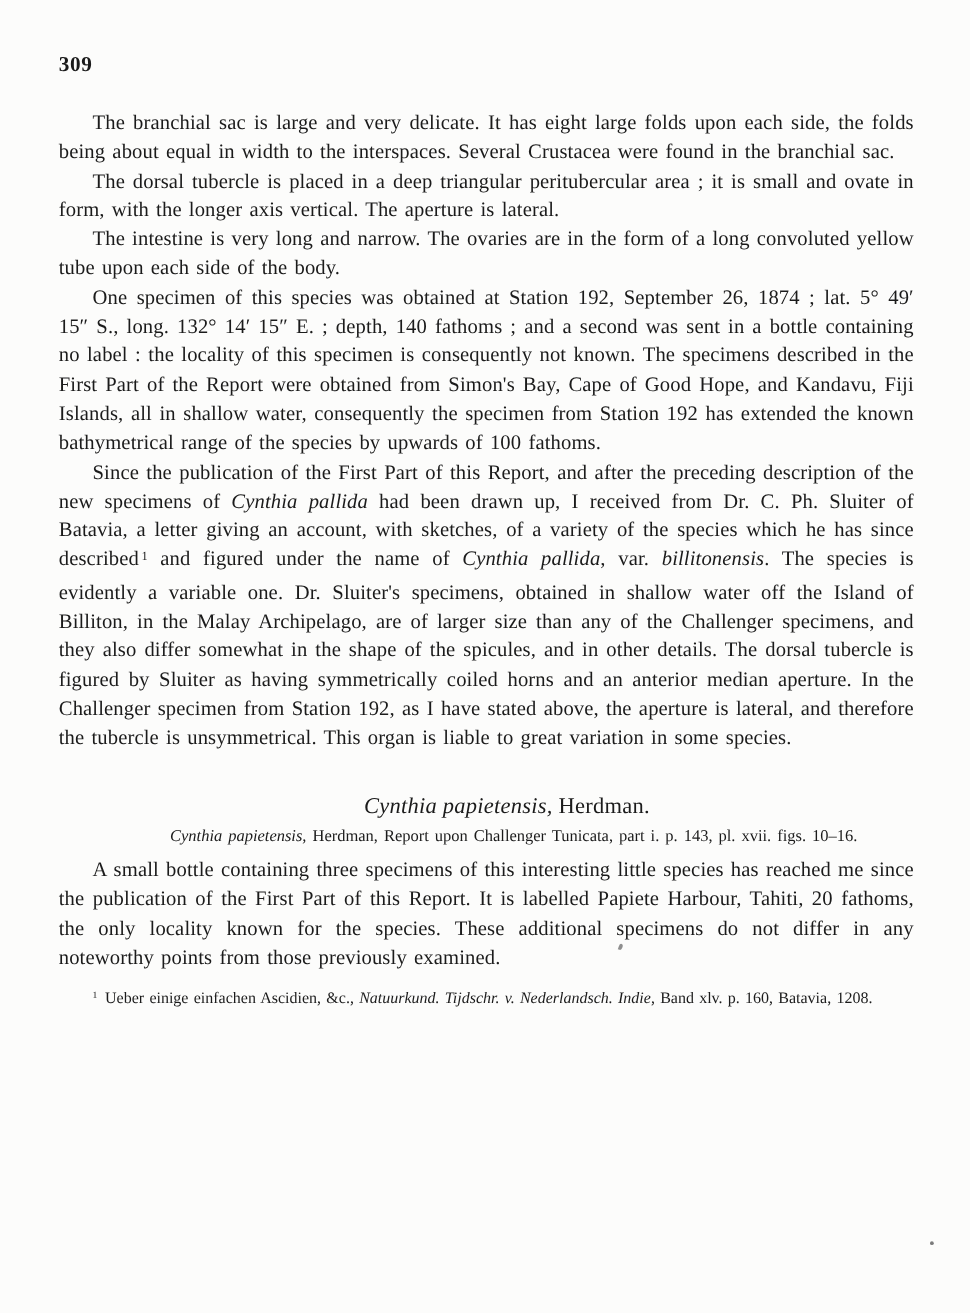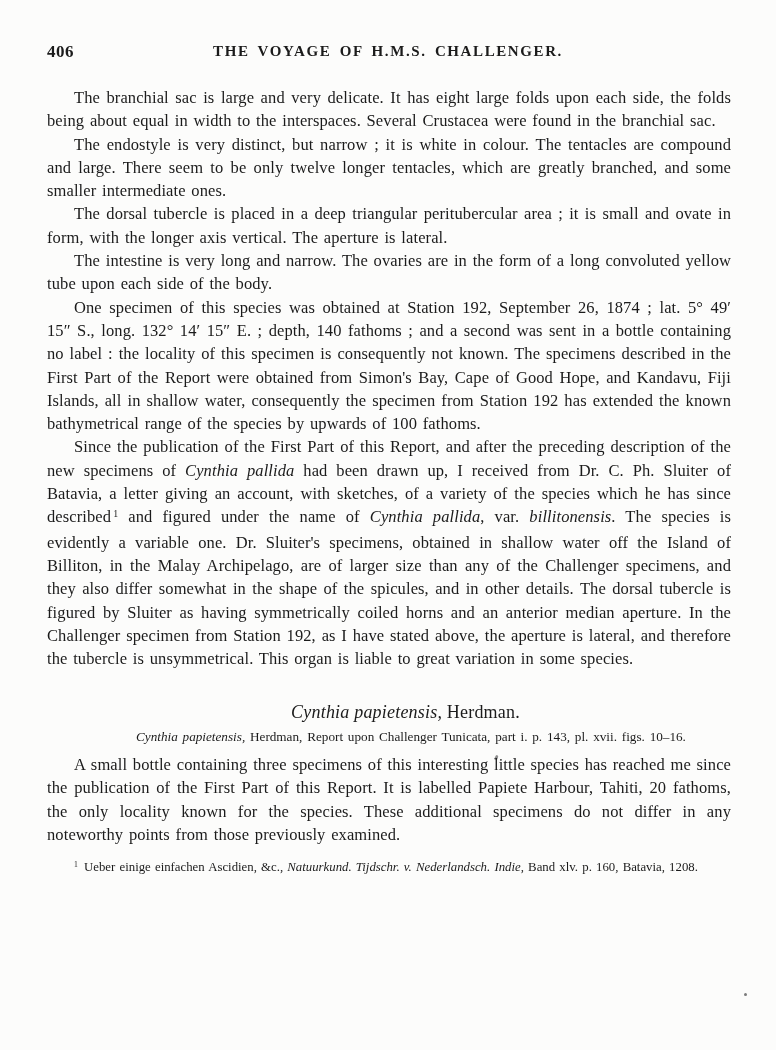--- a/index.html
+++ b/index.html
@@ -114,26 +114,24 @@
     top: -.5em;
     margin-left: 2px;
   }
   .footnote sup { margin-left: 0; margin-right: 2px; }
 </style>
 </head>
 <body>
 
 <div class="page">
   <header class="page-header">
-    <span class="running-title">THE VOYAGE OF H.M.S. CHALLENGER.</span>
-    <span class="page-number">406</span>
+    <span class="page-number">309</span>
   </header>
   <main class="page-body">
       <p class="para"><span>The branchial sac is large and very delicate.  It has eight large folds upon each side, the folds being about equal in width to the interspaces.  Several Crustacea were found in the branchial sac.</span></p>
-      <p class="para"><span>The endostyle is very distinct, but narrow ; it is white in colour.  The tentacles are compound and large.  There seem to be only twelve longer tentacles, which are greatly branched, and some smaller intermediate ones.</span></p>
       <p class="para"><span>The dorsal tubercle is placed in a deep triangular peritubercular area ; it is small and ovate in form, with the longer axis vertical.  The aperture is lateral.</span></p>
       <p class="para"><span>The intestine is very long and narrow.  The ovaries are in the form of a long convoluted yellow tube upon each side of the body.</span></p>
       <p class="para"><span>One specimen of this species was obtained at Station 192, September 26, 1874 ; lat. 5° 49′ 15″ S., long. 132° 14′ 15″ E. ; depth, 140 fathoms ; and a second was sent in a bottle containing no label : the locality of this specimen is consequently not known.  The specimens described in the First Part of the Report were obtained from Simon's Bay, Cape of Good Hope, and Kandavu, Fiji Islands, all in shallow water, consequently the specimen from Station 192 has extended the known bathymetrical range of the species by upwards of 100 fathoms.</span></p>
       <p class="para"><span>Since the publication of the First Part of this Report, and after the preceding description of the new specimens of </span><em>Cynthia pallida</em><span> had been drawn up, I received from Dr. C. Ph. Sluiter of Batavia, a letter giving an account, with sketches, of a variety of the species which he has since described</span><sup>1</sup><span> and figured under the name of </span><em>Cynthia pallida</em><span>, var. </span><em>billitonensis</em><span>.  The species is evidently a variable one.  Dr. Sluiter's specimens, obtained in shallow water off the Island of Billiton, in the Malay Archipelago, are of larger size than any of the Challenger specimens, and they also differ somewhat in the shape of the spicules, and in other details.  The dorsal tubercle is figured by Sluiter as having symmetrically coiled horns and an anterior median aperture.  In the Challenger specimen from Station 192, as I have stated above, the aperture is lateral, and therefore the tubercle is unsymmetrical.  This organ is liable to great variation in some species.</span></p>
       <p class="species-heading"><em>Cynthia papietensis,</em><span> Herdman.</span></p>
       <p class="citation"><em>Cynthia papietensis,</em><span> Herdman, Report upon Challenger Tunicata, part i. p. 143, pl. xvii. figs. 10–16.</span></p>
       <p class="para"><span>A small bottle containing three specimens of this interesting little species has reached me since the publication of the First Part of this Report.  It is labelled Papiete Harbour, Tahiti, 20 fathoms, the only locality known for the species.  These additional specimens do not differ in any noteworthy points from those previously examined.</span></p>
       <p class="footnote"><sup>1</sup><span> Ueber einige einfachen Ascidien, &amp;c., </span><em>Natuurkund. Tijdschr. v. Nederlandsch. Indie</em><span>, Band xlv. p. 160, Batavia, 1208.</span></p>
     </main>
 </div>

